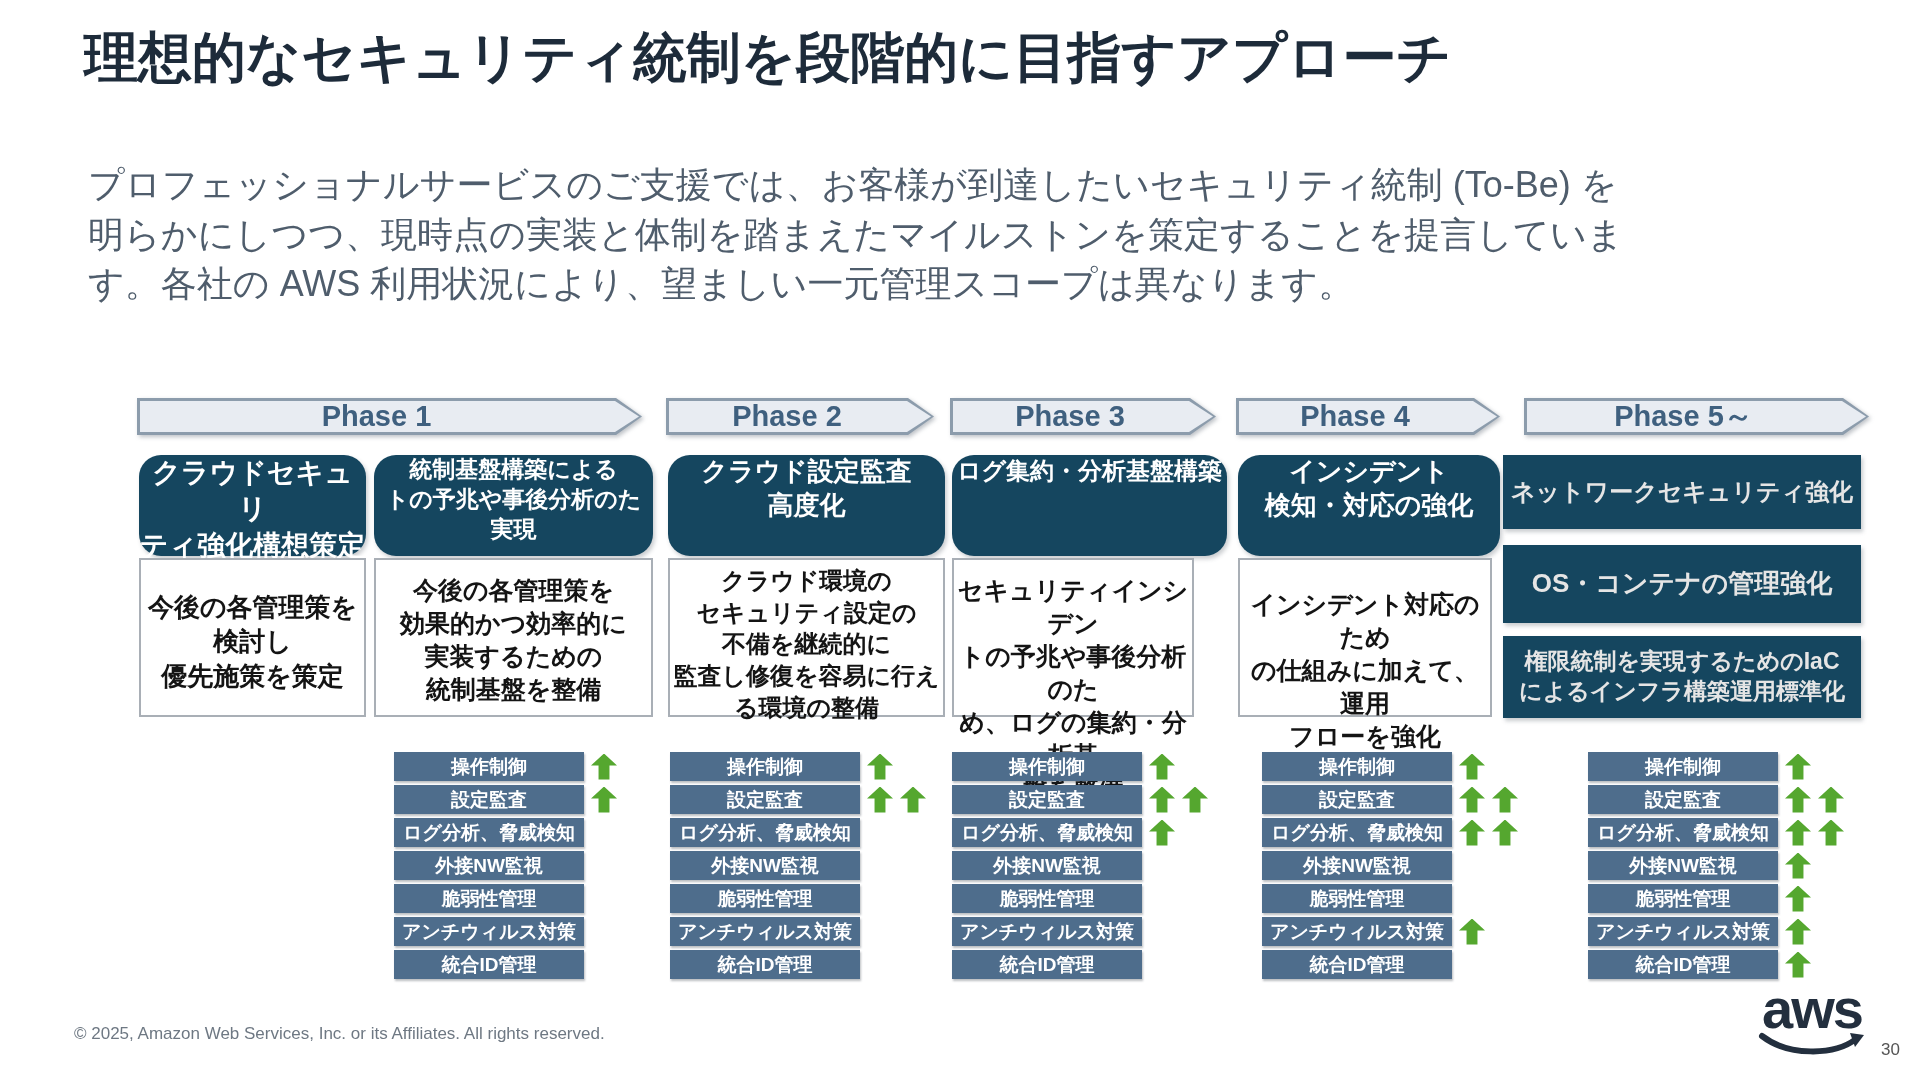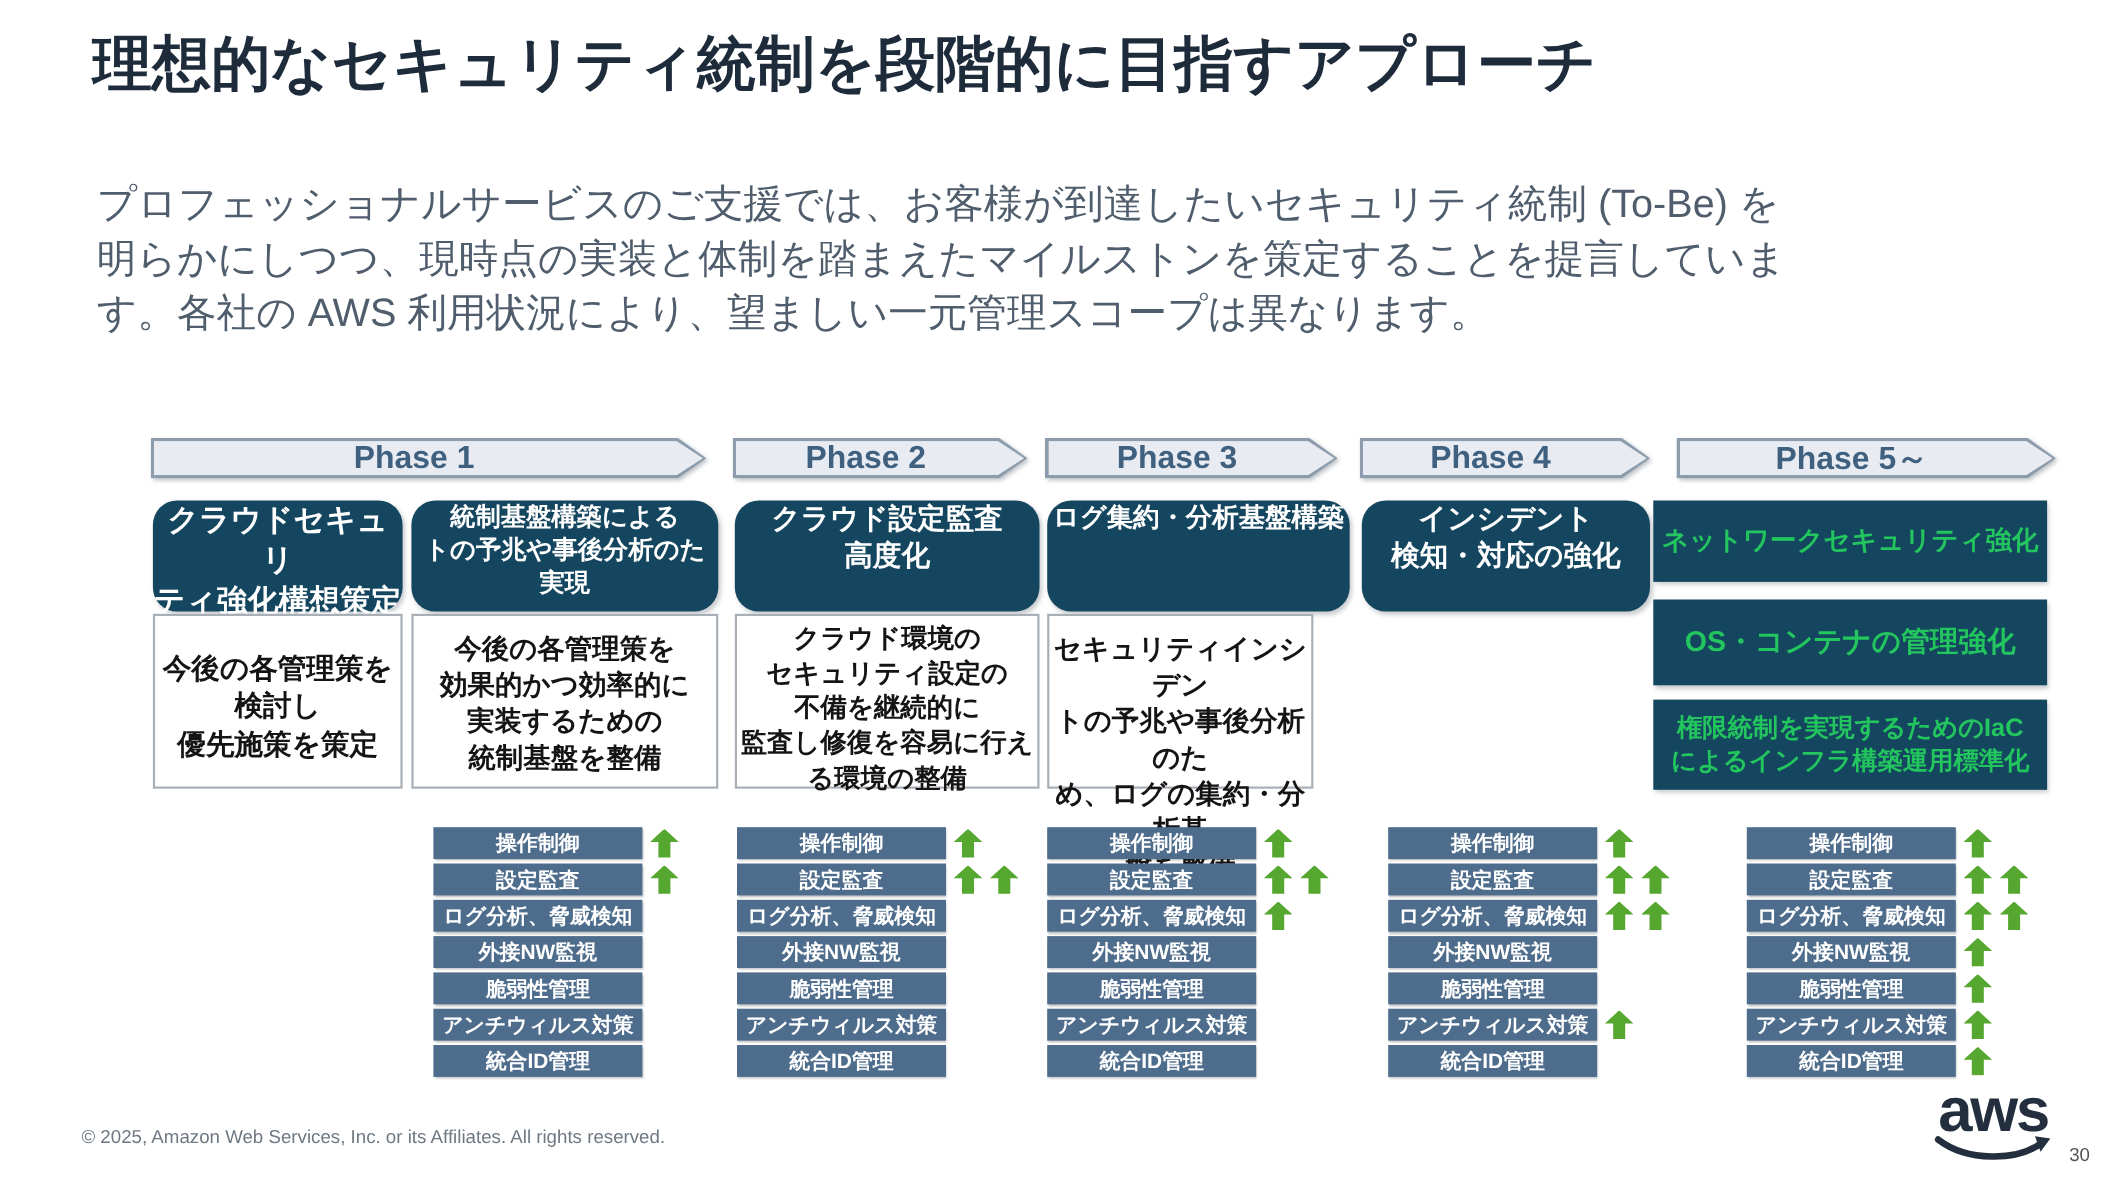--- a/index.html
+++ b/index.html
@@ -36,21 +36,21 @@
   .c2h{left:374px;width:279px;font-size:23px;}
   .c3h{left:668px;width:277px;font-size:26px;}
   .c4h{left:952px;width:275px;font-size:24px;}
   .c5h{left:1238px;width:262px;font-size:26px;}
   .c1b{left:139px;width:227px;font-size:26px;padding-top:30px;}
   .c2b{left:374px;width:279px;font-size:25px;padding-top:14px;}
   .c3b{left:668px;width:277px;font-size:24px;padding-top:5px;}
   .c4b{left:952px;width:242px;font-size:25px;padding-top:14px;}
   .c5b{left:1238px;width:254px;font-size:25px;padding-top:28px;}
 
-  .p5box{position:absolute;left:1503px;width:358px;background:#15465F;color:#22c55e;font-weight:700;
+  .p5box{position:absolute;left:1503px;width:358px;background:#15465F;color:#e5e5e5;font-weight:700;
     display:flex;align-items:center;justify-content:center;text-align:center;white-space:pre-line;
     box-shadow:2px 3px 4px rgba(80,90,100,.3);line-height:1.3;}
   .p5b1{top:455px;height:74px;font-size:24px;}
   .p5b2{top:545px;height:78px;font-size:26px;}
   .p5b3{top:636px;height:82px;font-size:23px;}
 
   
   #tables-layer{position:absolute;left:0;top:752px;width:1920px;height:240px;}
   .mtable{position:absolute;top:0;}
   .mrow{display:flex;align-items:center;height:29px;margin-bottom:4px;}
@@ -123,20 +123,23 @@
 統制基盤を整備</div>
   <div class="bd c3b">クラウド環境の
 セキュリティ設定の
 不備を継続的に
 監査し修復を容易に行え
 る環境の整備</div>
   <div class="bd c4b">セキュリティインシデン
 トの予兆や事後分析のた
 め、ログの集約・分析基
 盤を整備</div>
+  <div class="bd c5b">インシデント対応のため
+の仕組みに加えて、運用
+フローを強化</div>
 
   <div class="p5box p5b1">ネットワークセキュリティ強化</div>
   <div class="p5box p5b2">OS・コンテナの管理強化</div>
   <div class="p5box p5b3">権限統制を実現するためのIaC
 によるインフラ構築運用標準化</div>
 
   <div id="tables-layer">
       <div class="mtable" style="left: 394px;">
         <div class="mrow">
           <div class="mcell">操作制御</div>

